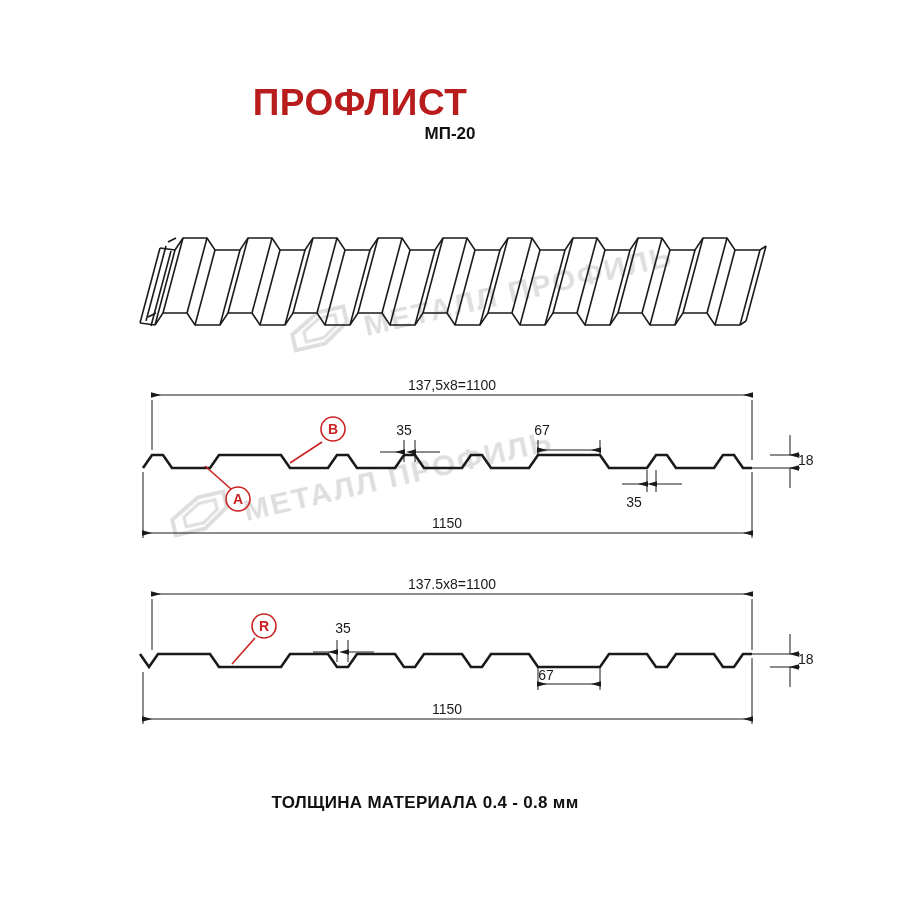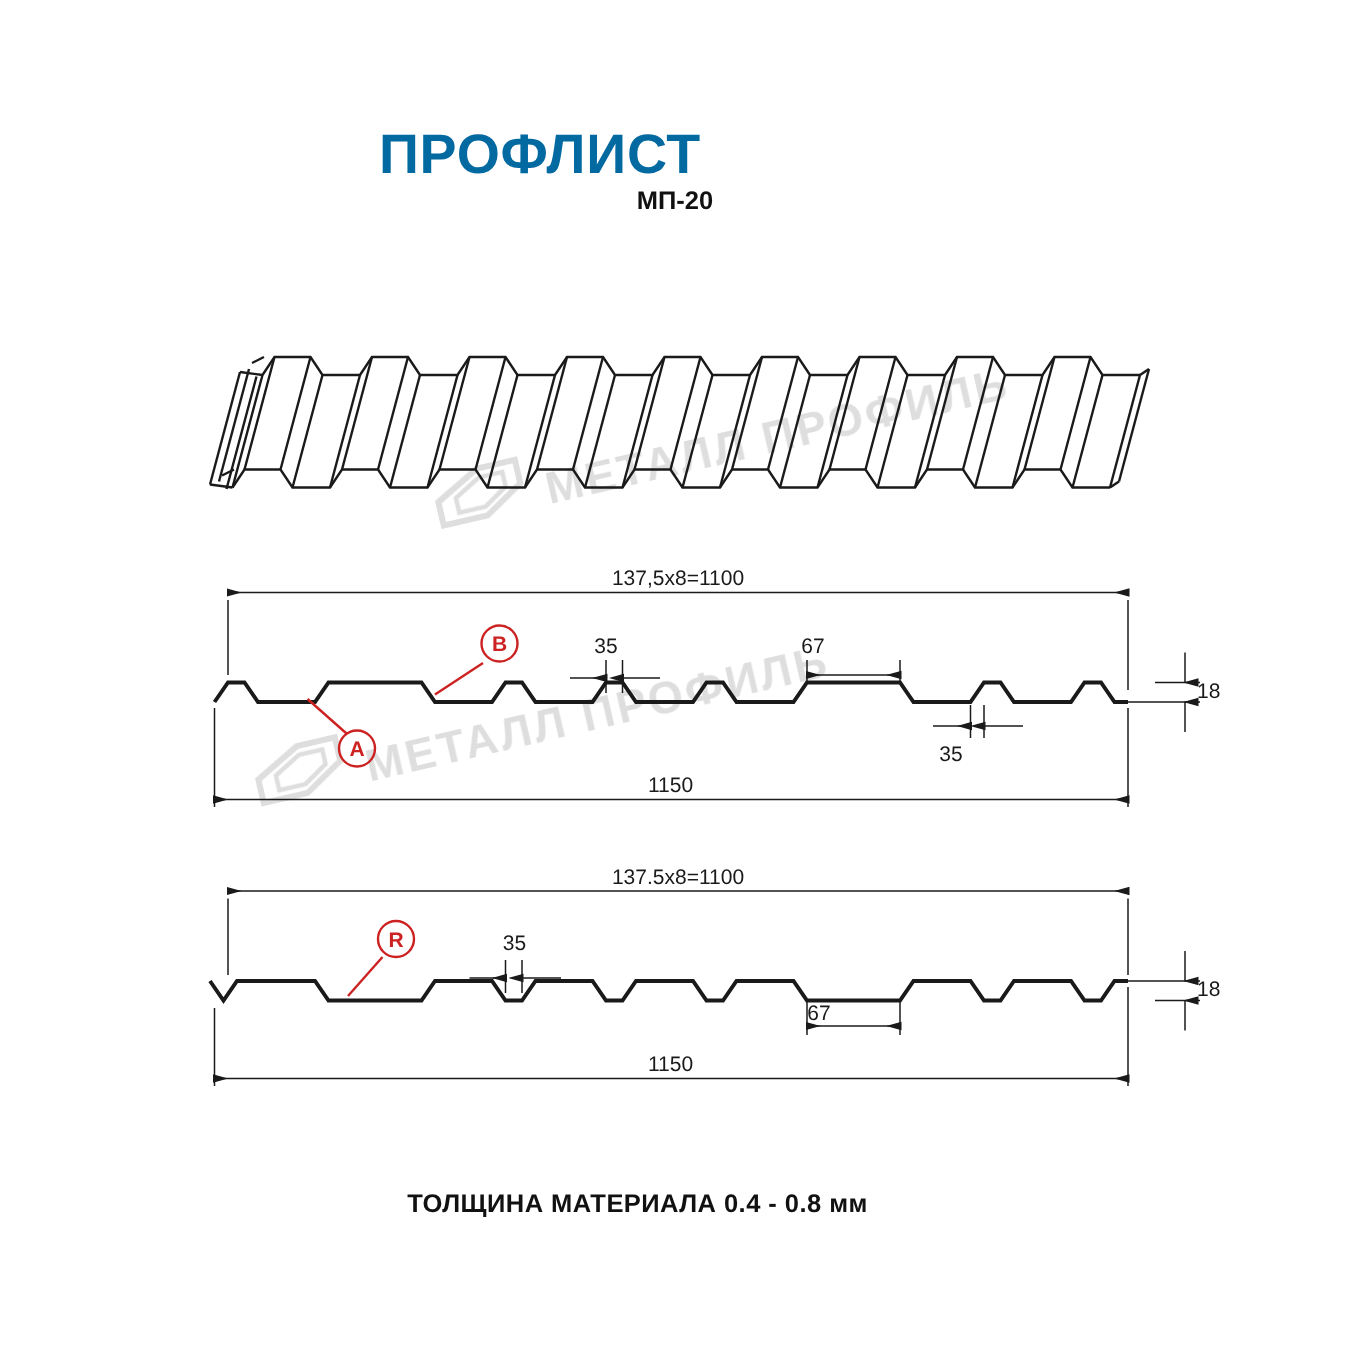--- a/index.html
+++ b/index.html
@@ -23,21 +23,21 @@
   }
   .title {
     position: absolute;
     top: 82px;
     left: 0;
     width: 720px;
     text-align: center;
     font-size: 37px;
     font-weight: bold;
     letter-spacing: 0.5px;
-    color: #0369a1;
+    color: #b91c1c;
   }
   .subtitle {
     position: absolute;
     top: 124px;
     left: 0;
     width: 900px;
     text-align: center;
     font-size: 17px;
     font-weight: bold;
     color: #111111;

